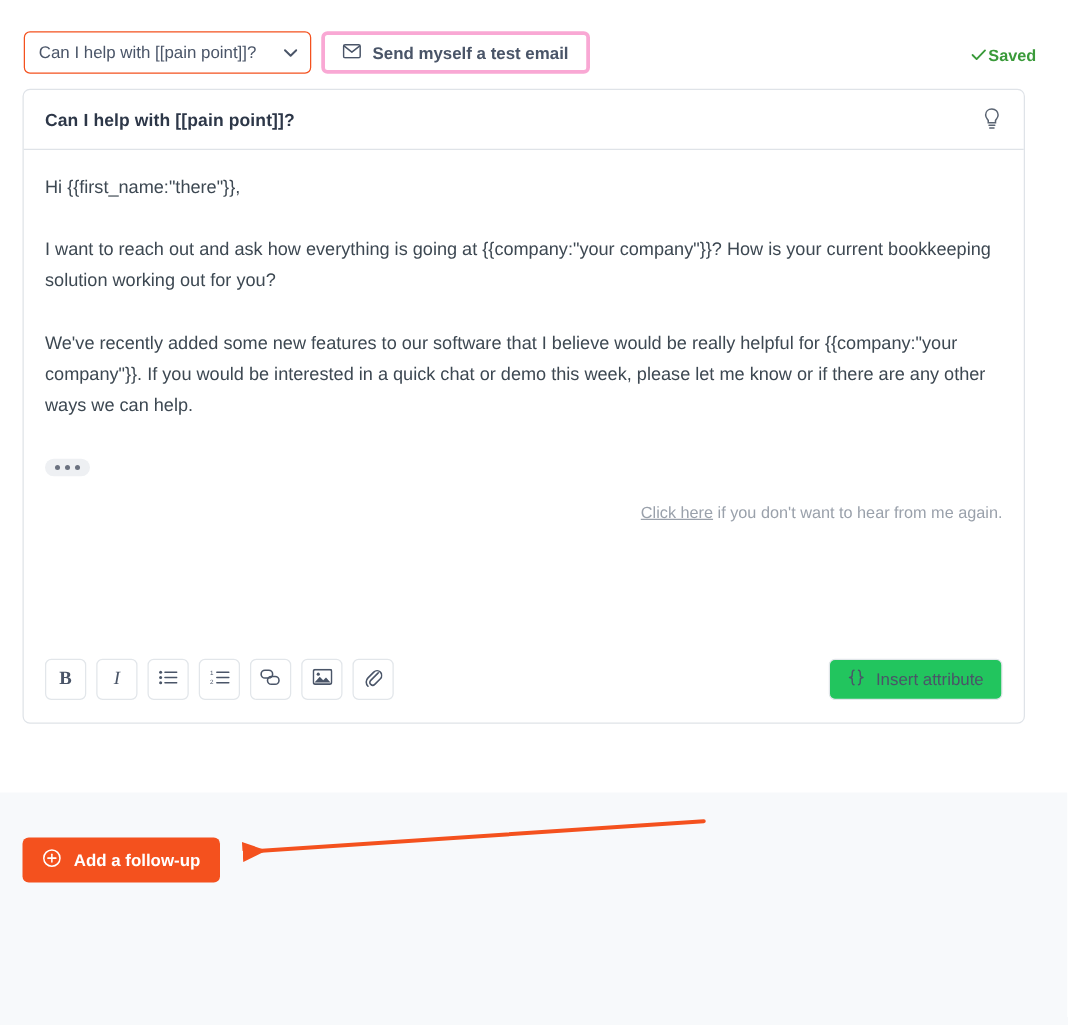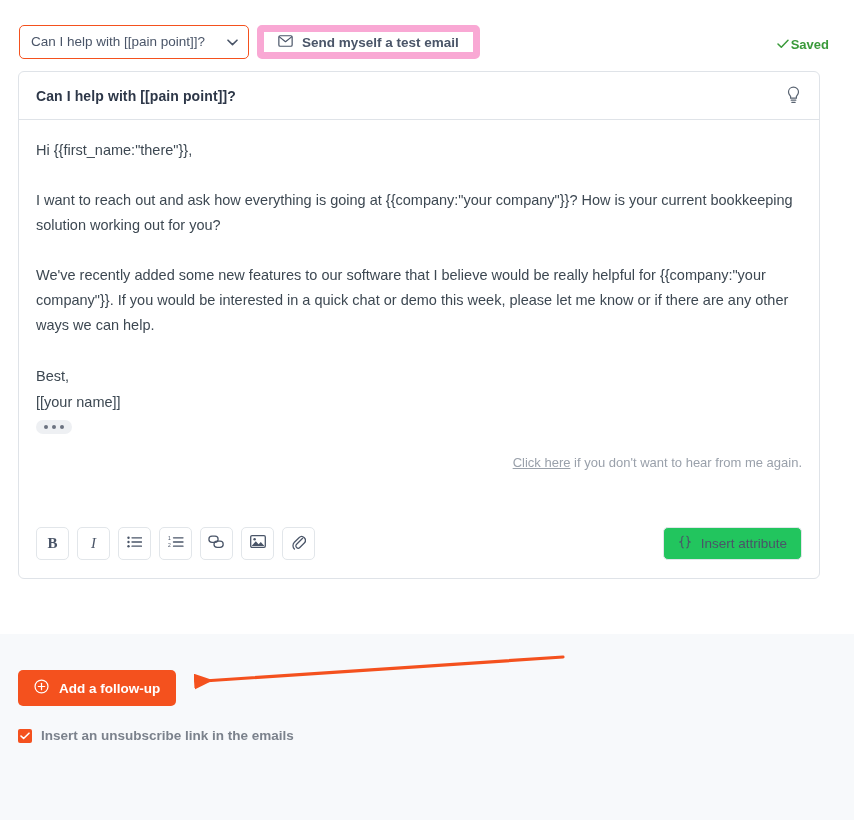--- a/index.html
+++ b/index.html
@@ -53,21 +53,21 @@
     display: flex;
     align-items: center;
     color: #4a5568;
   }
   .test-email-btn {
     position: absolute;
     left: 257px;
     top: 25px;
     height: 34px;
     box-sizing: border-box;
-    border: 7px solid #f9a8d4;
+    border: 3px solid #f9a8d4;
     border-radius: 5px;
     background: #ffffff;
     display: flex;
     align-items: center;
     gap: 9px;
     padding: 0 14px;
     font-size: 13.5px;
     font-weight: bold;
     color: #4a5568;
     cursor: pointer;
@@ -330,24 +330,20 @@
         <line x1="5.2" y1="14.2" x2="9.8" y2="14.2" stroke="#5a6472" stroke-width="1.2" stroke-linecap="round"></line>
         <line x1="5.8" y1="16.3" x2="9.2" y2="16.3" stroke="#5a6472" stroke-width="1.2" stroke-linecap="round"></line>
       </svg>
     </span>
   </div>
 
   <div class="email-body">
     <p>Hi {{first_name:"there"}},</p>
     <p>I want to reach out and ask how everything is going at {{company:"your company"}}? How is your current bookkeeping solution working out for you?</p>
     <p>We've recently added some new features to our software that I believe would be really helpful for {{company:"your company"}}. If you would be interested in a quick chat or demo this week, please let me know or if there are any other ways we can help.</p>
-    <p class="tight sig-block">
-      <span>Best,</span><br>
-      <span>[[your name]]</span>
-    </p>
     <div class="dots-badge">
       <span></span>
         <span></span>
         <span></span>
     </div>
     <div class="unsub-line">
       <a href="#">Click here</a><span> if you don't want to hear from me again.</span>
     </div>
   </div>
 
@@ -425,28 +421,20 @@
       <svg width="15" height="15" viewBox="0 0 16 16">
         <circle cx="8" cy="8" r="6.9" stroke="#ffffff" stroke-width="1.3" fill="none"></circle>
         <line x1="8" y1="4.6" x2="8" y2="11.4" stroke="#ffffff" stroke-width="1.3" stroke-linecap="round"></line>
         <line x1="4.6" y1="8" x2="11.4" y2="8" stroke="#ffffff" stroke-width="1.3" stroke-linecap="round"></line>
       </svg>
     </span>
     <span>Add a follow-up</span>
   </div>
 
   <div class="checkbox-list">
-    <div class="check-row">
-      <span class="check-box">
-        <svg width="10" height="8" viewBox="0 0 10 8">
-            <path d="M1 4 L3.6 6.5 L9 1.2" stroke="#ffffff" stroke-width="1.6" fill="none" stroke-linecap="round" stroke-linejoin="round"></path>
-          </svg>
-      </span>
-      <span class="check-label">Insert an unsubscribe link in the emails</span>
-    </div>
   </div>
 </div>
 
 <svg class="annotation-arrow">
   <defs>
     <marker id="arrowhead" markerWidth="6" markerHeight="5" refX="5.4" refY="2.5" orient="auto">
       <path d="M6,0 L6,5 L0,2.5 Z" fill="#f4511e"></path>
     </marker>
   </defs>
   <line x1="563" y1="657" x2="196" y2="681.5" stroke="#f4511e" stroke-width="3.2" marker-end="url(#arrowhead)" stroke-linecap="round"></line>

